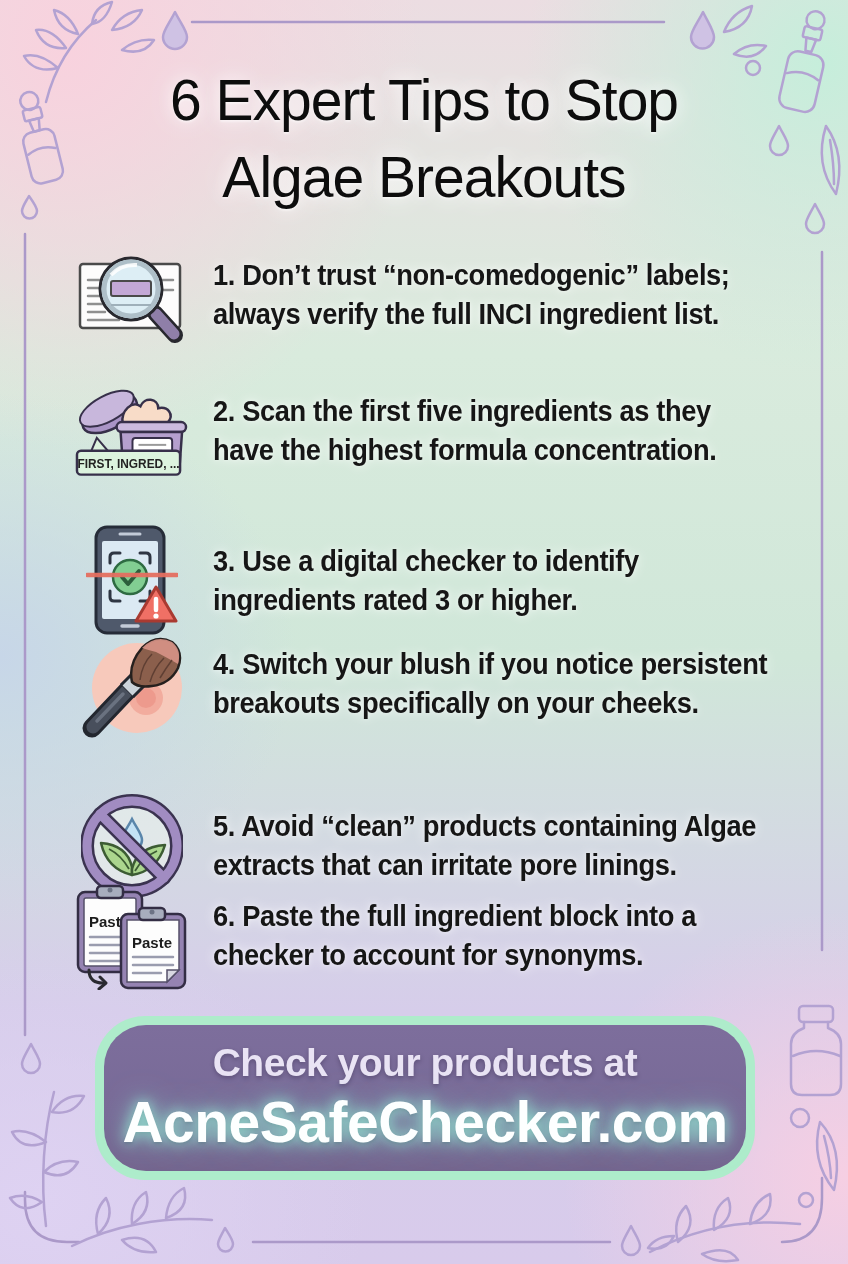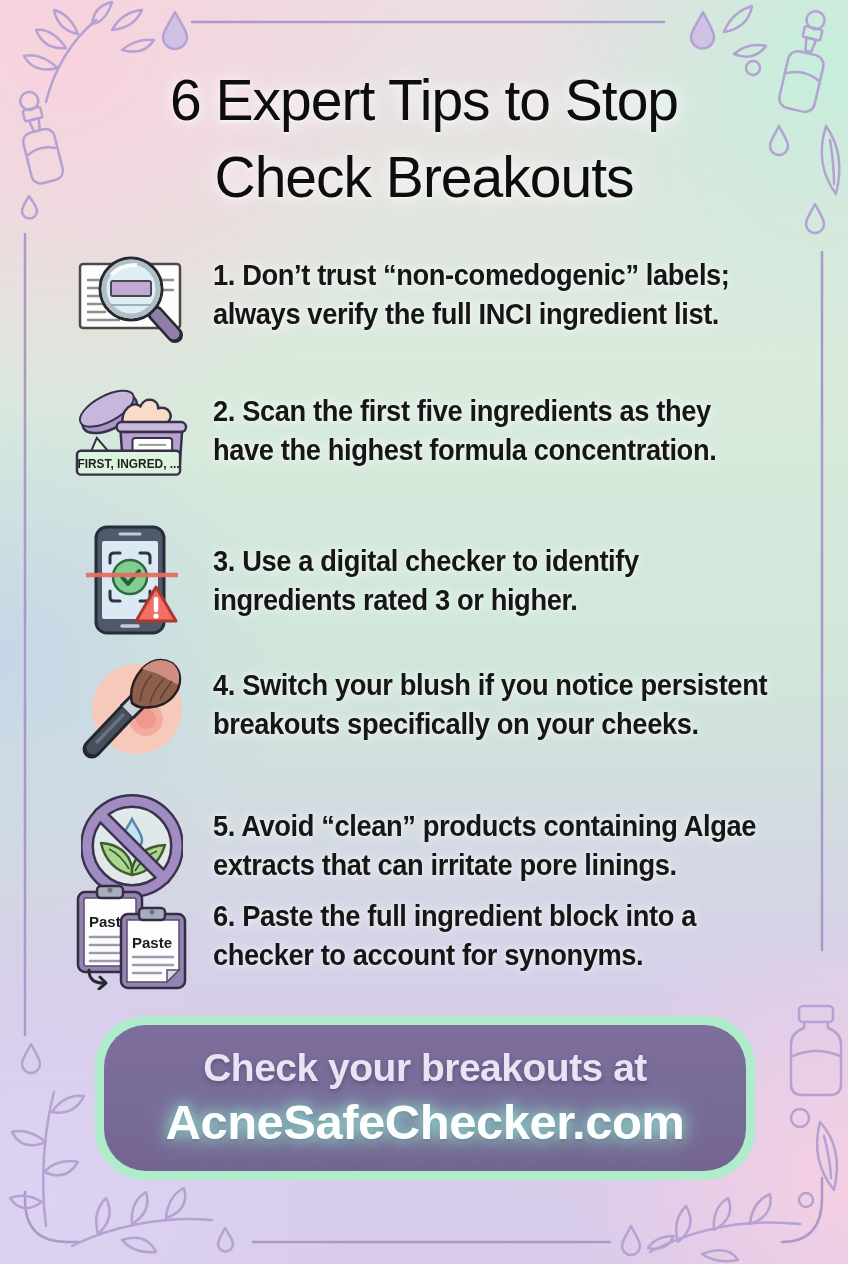--- a/index.html
+++ b/index.html
@@ -34,21 +34,21 @@
   .cta-inner{
     width:100%;height:100%;border-radius:42px;box-sizing:border-box;
     background:linear-gradient(180deg,#7d6e9c 0%,var(--cta-purple,#786a97) 60%,#74658f 100%);
     display:flex;flex-direction:column;align-items:center;justify-content:center;gap:4px;
   }
   .cta-line1{
     font-size:39px;font-weight:700;color:#e9e3f4;letter-spacing:-0.5px;
     text-shadow:0 2px 4px rgba(40,30,60,.35);
   }
   .cta-line2{
-    font-size:49px;font-weight:700;color:#fdffff;letter-spacing:-0.5px;
+    font-size:57px;font-weight:700;color:#fdffff;letter-spacing:-0.5px;
     text-shadow:0 0 14px rgba(150,240,215,.95),0 0 30px rgba(150,240,215,.7),0 2px 3px rgba(40,30,60,.3);
   }
   svg text{font-family:"Liberation Sans","DejaVu Sans",sans-serif;}
 </style>
 </head>
 <body>
 
 <div class="page">
 
   <svg class="deco" viewBox="0 0 848 1264">
@@ -135,21 +135,21 @@
         <path d="M750,1224 Q752,1202 770,1194 Q774,1216 750,1224 Z"></path>
         <path d="M702,1254 Q716,1264 738,1260 Q728,1244 702,1254 Z"></path>
         <path d="M648,1248 Q656,1236 674,1236 Q666,1252 648,1248 Z"></path>
       </g>
       <path d="M631,1226 C626,1236 622,1241 622,1246 a9,9 0 0 0 18,0 C640,1241 636,1236 631,1226 Z"></path>
     </g>
   </svg>
 
   <div class="title">
     <div>6 Expert Tips to Stop</div>
-    <div>Check Breakouts</div>
+    <div>Algae Breakouts</div>
   </div>
 
   <div class="tip" style="top:238px">
     <div class="tip-icon">
       <svg viewBox="0 0 113 96" width="113" height="96">
         <rect x="5" y="17" width="100" height="64" rx="3" fill="#fdfcfc" stroke="#4a4a4a" stroke-width="2.5"></rect>
         <g stroke="#8f8f8f" stroke-width="2.5" stroke-linecap="round">
           <line x1="13" y1="33" x2="28" y2="33"></line>
             <line x1="13" y1="41" x2="30" y2="41"></line>
           <line x1="13" y1="49" x2="26" y2="49"></line>
@@ -218,21 +218,21 @@
         <line x1="70" y1="74" x2="70" y2="85" stroke="#ffffff" stroke-width="4.5" stroke-linecap="round"></line>
         <circle cx="70" cy="91" r="2.6" fill="#ffffff"></circle>
       </svg>
     </div>
     <div class="tip-text">
       <div>3. Use a digital checker to identify</div>
         <div>ingredients rated 3 or higher.</div>
     </div>
   </div>
 
-  <div class="tip" style="top:648px">
+  <div class="tip" style="top:627px">
     <div class="tip-icon">
       <svg viewBox="0 0 104 108" width="104" height="108">
         <circle cx="57" cy="58" r="45" fill="#f7c9bb"></circle>
         <circle cx="66" cy="68" r="17" fill="#ef9f92" opacity="0.7"></circle>
         <circle cx="66" cy="68" r="10" fill="#ea8d80" opacity="0.55"></circle>
         <line x1="12" y1="98" x2="48" y2="60" stroke="#23272f" stroke-width="19" stroke-linecap="round"></line>
         <line x1="13" y1="97" x2="47" y2="61" stroke="#484f5c" stroke-width="13" stroke-linecap="round"></line>
         <line x1="17" y1="91" x2="43" y2="64" stroke="#6a7280" stroke-width="3.5" stroke-linecap="round"></line>
         <line x1="47" y1="61" x2="60" y2="48" stroke="#23272f" stroke-width="20" stroke-linecap="butt"></line>
         <line x1="47.5" y1="60.5" x2="59.5" y2="48.5" stroke="#ccd3da" stroke-width="14" stroke-linecap="butt"></line>
@@ -302,18 +302,18 @@
       </svg>
     </div>
     <div class="tip-text">
       <div>6. Paste the full ingredient block into a</div>
         <div>checker to account for synonyms.</div>
     </div>
   </div>
 
   <div class="cta">
     <div class="cta-inner">
-      <div class="cta-line1">Check your breakouts at</div>
+      <div class="cta-line1">Check your products at</div>
       <div class="cta-line2">AcneSafeChecker.com</div>
     </div>
   </div>
 
 </div>
 
 </body></html>

